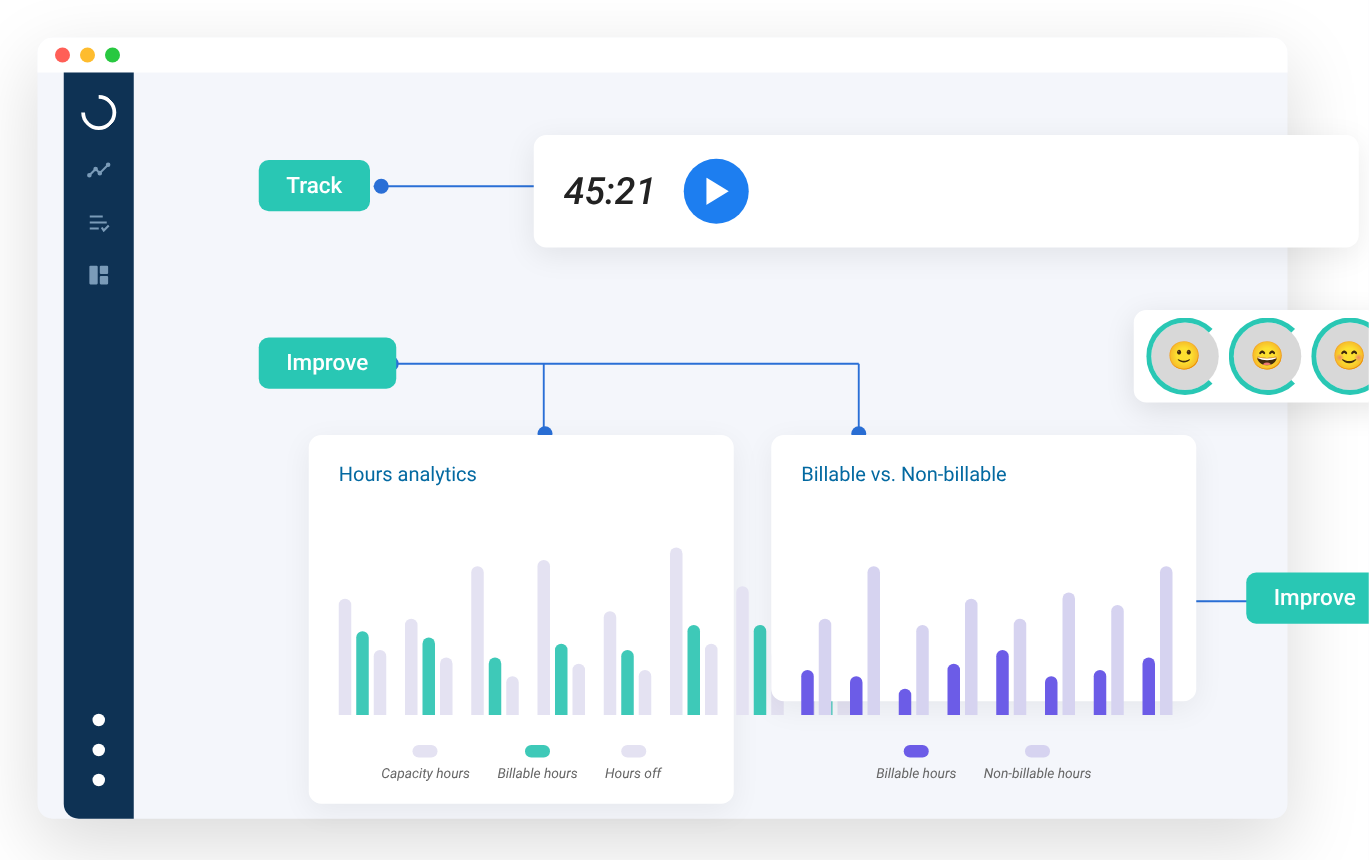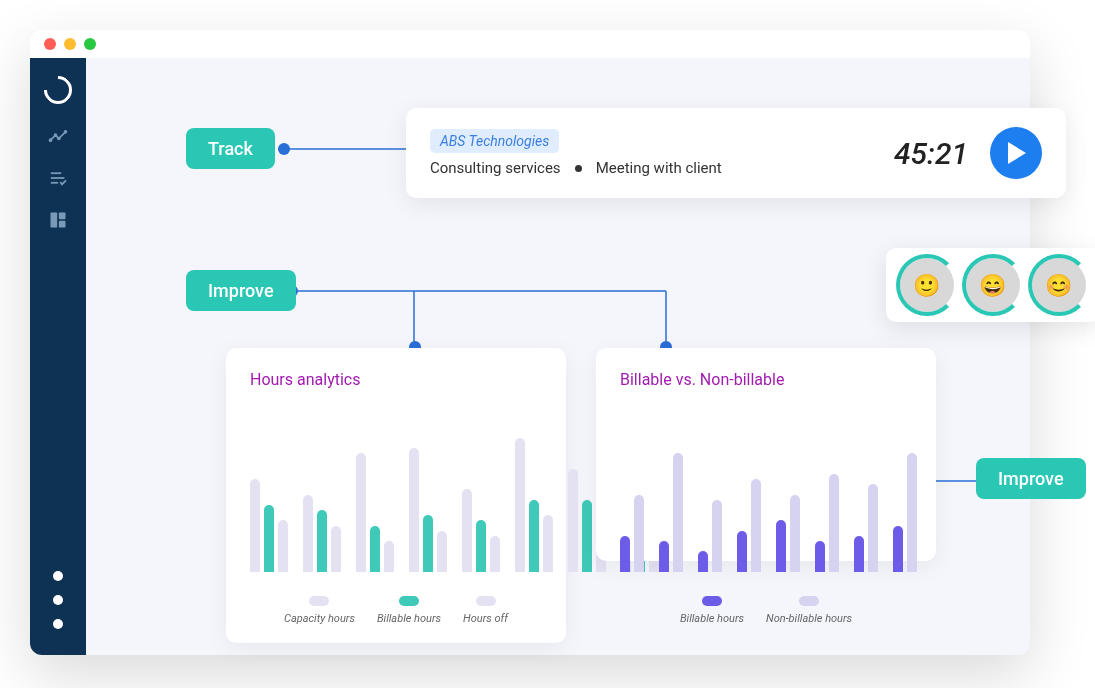--- a/index.html
+++ b/index.html
@@ -29,20 +29,21 @@
   padding-left: 14px;
   gap: 8px;
 }
 .titlebar .dot { width: 12px; height: 12px; border-radius: 50%; }
 .dot.red { background: #ff5f57; }
 .dot.yellow { background: #febc2e; }
 .dot.green { background: #28c840; }
 .main {
   display: flex;
   height: calc(100% - 28px);
+  margin-left: 21px;
 }
 .sidebar {
   width: 56px;
   background: #0e3254;
   border-radius: 0 0 0 12px;
   display: flex;
   flex-direction: column;
   align-items: center;
   padding-top: 18px;
   gap: 22px;
@@ -172,21 +173,21 @@
 
 .chart-card {
   position: absolute;
   background: #fff;
   border-radius: 10px;
   box-shadow: 0 6px 24px rgba(0,0,0,0.06);
   padding: 22px 24px 18px;
 }
 .chart-card.left { top: 290px; left: 140px; width: 340px; height: 295px; }
 .chart-card.right { top: 290px; left: 510px; width: 340px; height: 213px; }
-.chart-title { font-size: 16px; color: #a21caf; margin-bottom: 28px; }
+.chart-title { font-size: 16px; color: #0369a1; margin-bottom: 28px; }
 .bars {
   display: flex;
   align-items: flex-end;
   gap: 15px;
   height: 155px;
 }
 .bar-group {
   display: flex;
   gap: 4px;
   align-items: flex-end;
@@ -286,28 +287,20 @@
 
       <svg class="connector" style="top:422px; left:790px;" width="110" height="2">
         <line x1="0" y1="1" x2="110" y2="1" stroke="#2a6fd6" stroke-width="1.5"></line>
       </svg>
 
       <div class="pill track">Track</div>
       <div class="pill analyse">Improve</div>
       <div class="pill improve">Improve</div>
 
       <div class="timer-card">
-        <div class="timer-left">
-          <span class="client-tag">ABS Technologies</span>
-          <div class="timer-desc">
-            <span>Consulting services</span>
-            <span class="bull"></span>
-            <span>Meeting with client</span>
-          </div>
-        </div>
         <div class="timer-time">45:21</div>
         <div class="play-btn">
           <svg width="20" height="22" viewBox="0 0 20 22">
               <polygon points="0,0 18,11 0,22"></polygon>
             </svg>
         </div>
       </div>
 
       <div class="avatars">
         <div class="avatar">🙂</div>

